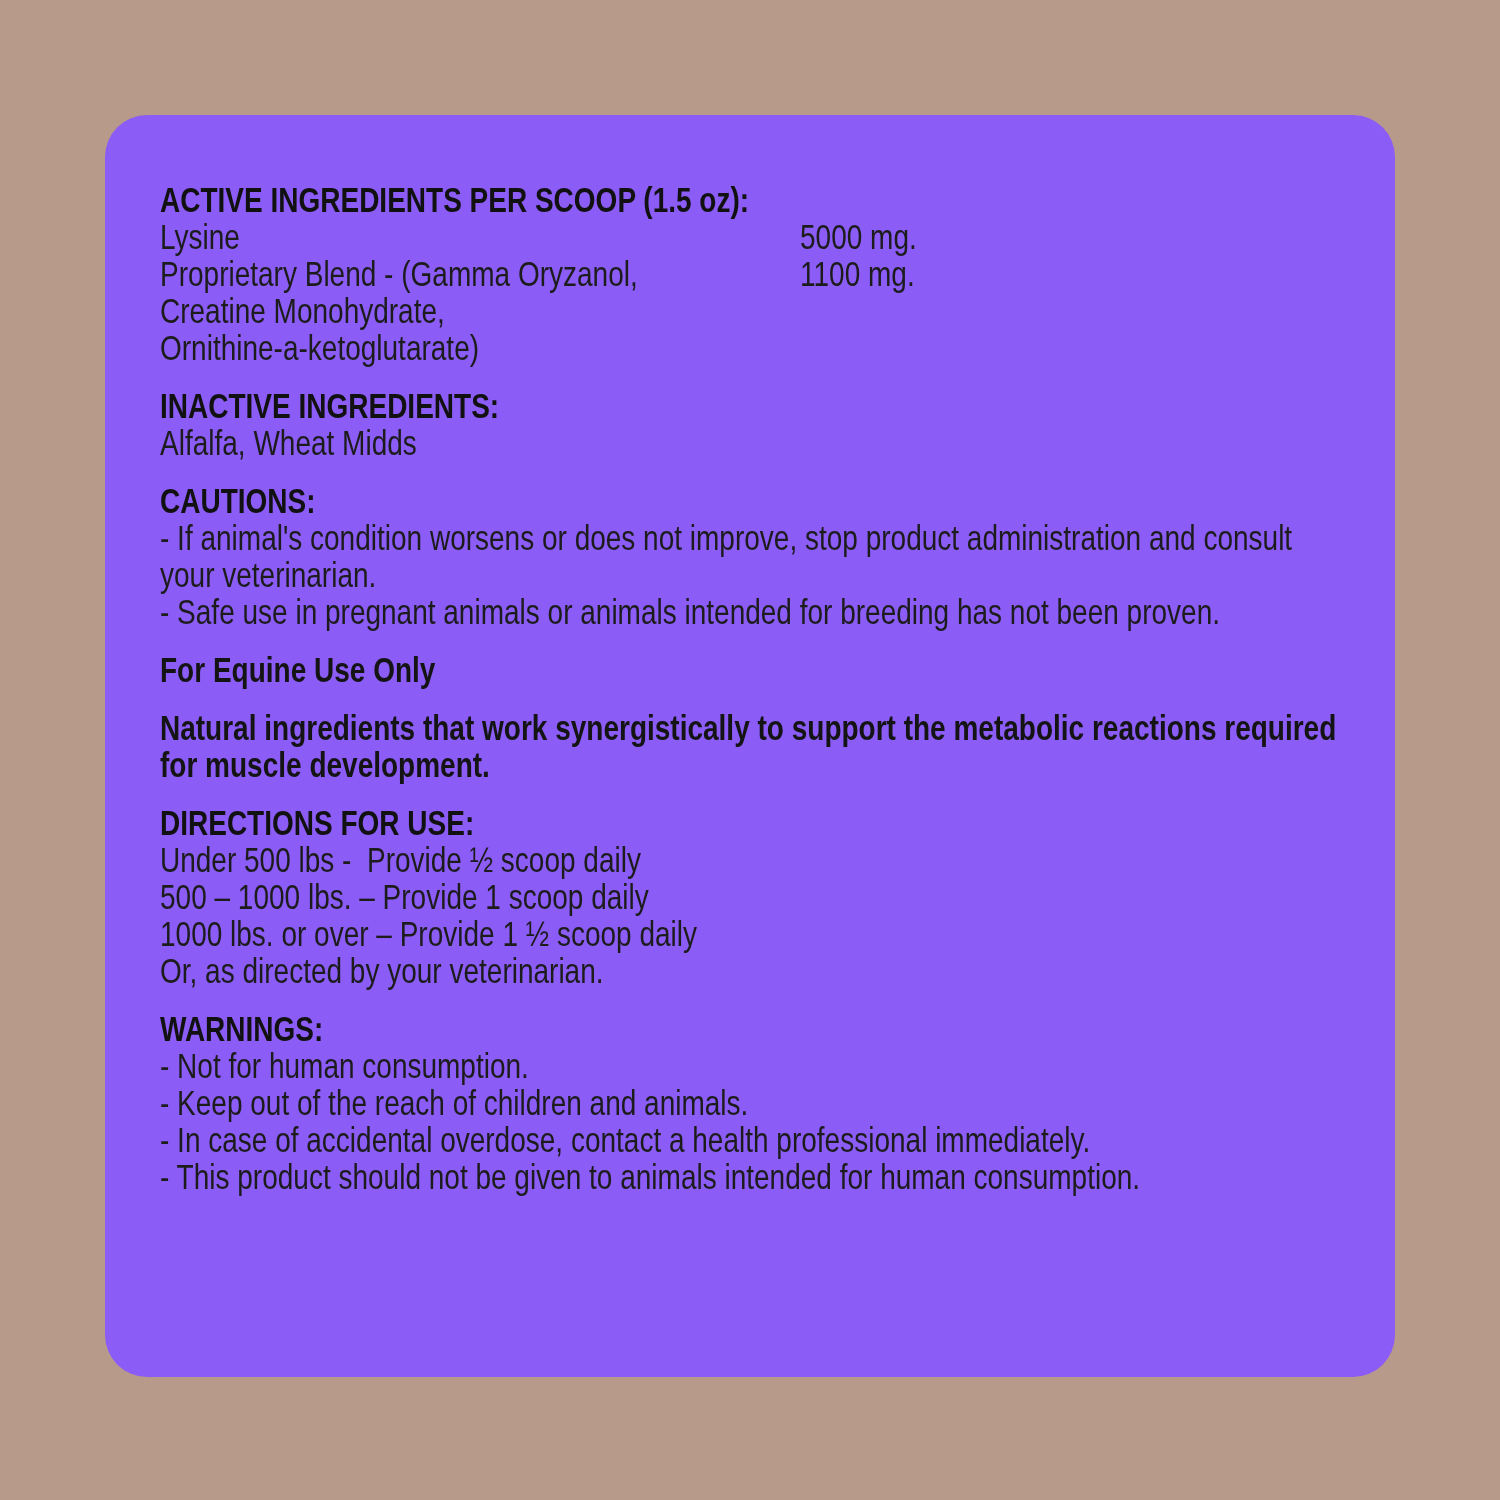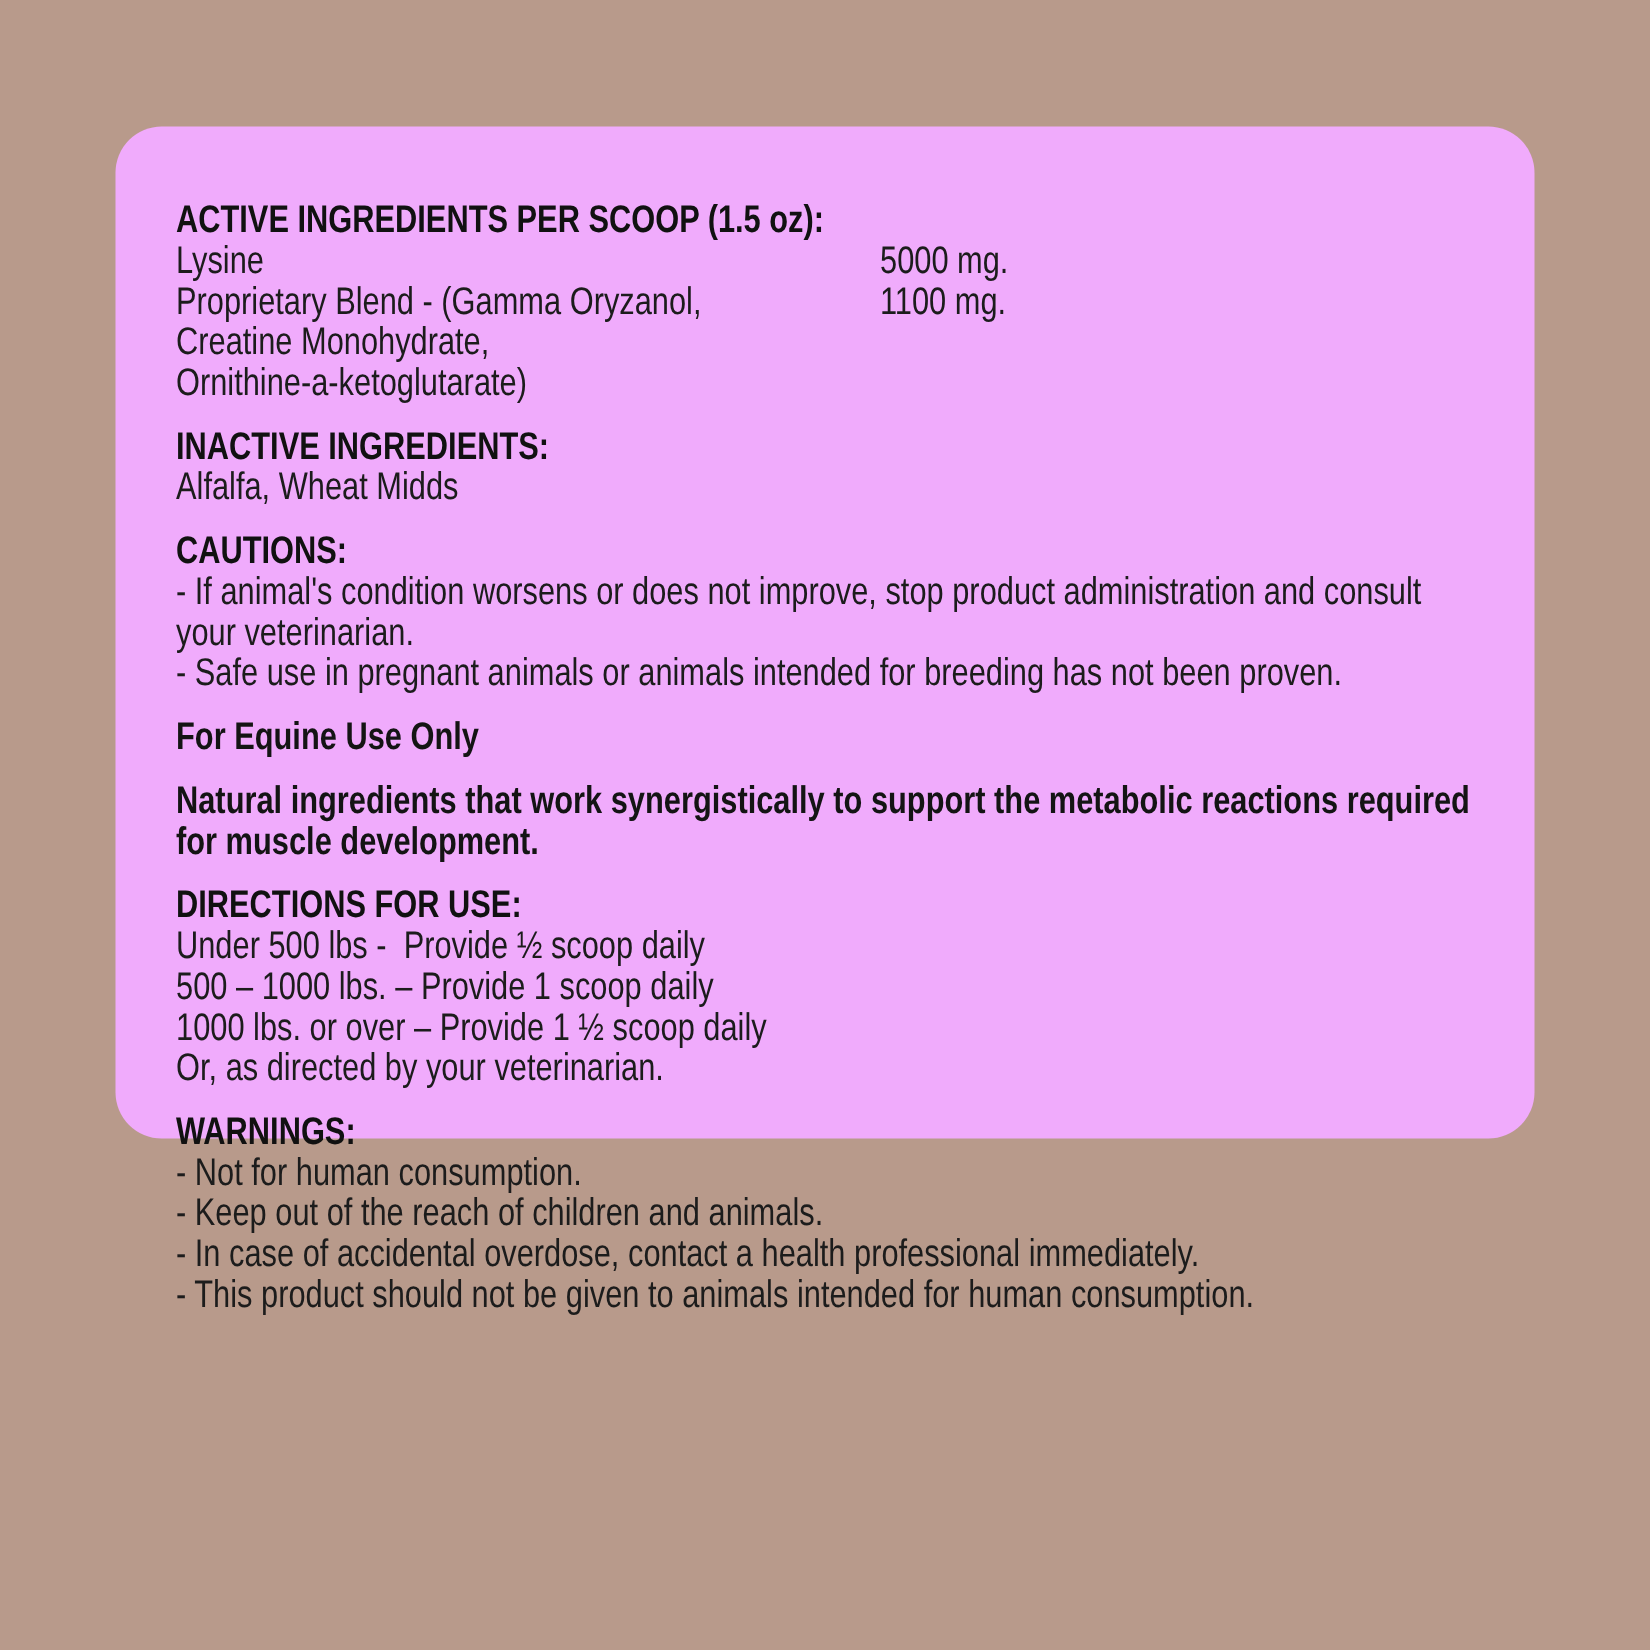--- a/index.html
+++ b/index.html
@@ -14,22 +14,22 @@
     position: absolute;
     width: 1500px;
     height: 1500px;
     background: #b89a8b;
   }
   .card {
     position: absolute;
     left: 105px;
     top: 115px;
     width: 1290px;
-    height: 920px;
-    background: #f0abfc;
+    height: 1262px;
+    background: #8b5cf6;
     border-radius: 42px;
   }
   .content {
     position: absolute;
     left: 55px;
     top: 66px;
     width: 1510px;
     transform: scaleX(0.8);
     transform-origin: left top;
     color: #1c1c1c;

